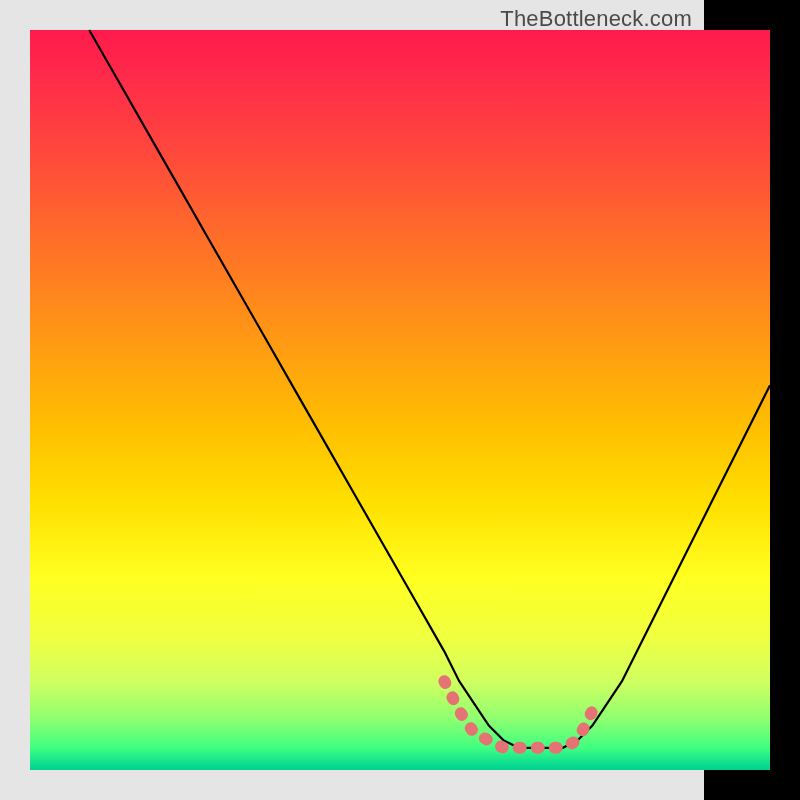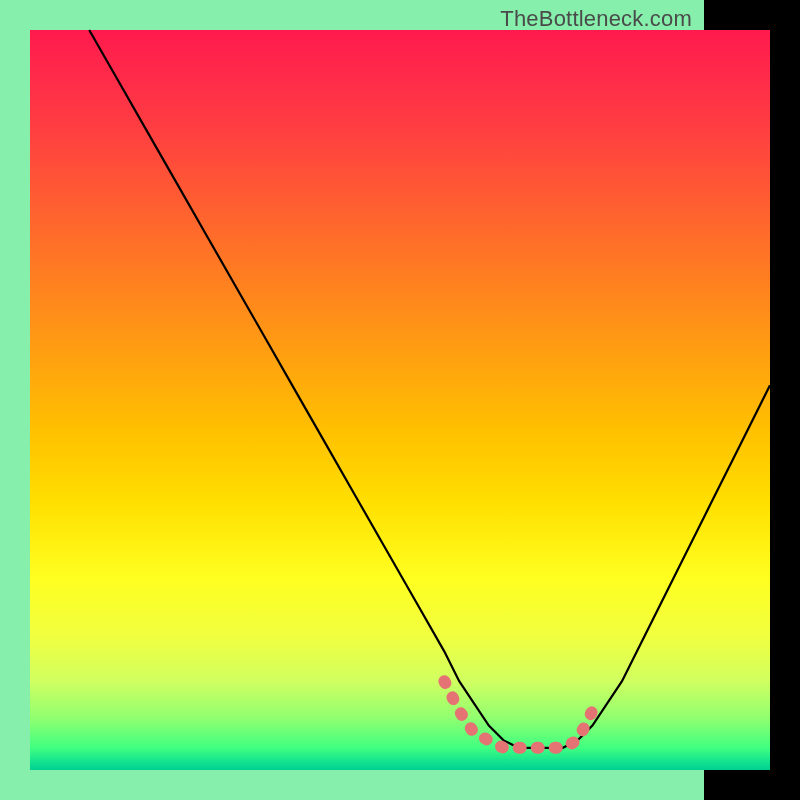--- a/index.html
+++ b/index.html
@@ -1,21 +1,21 @@
 <!DOCTYPE html>
 <html><head>
 <meta charset="utf-8">
 <style>
   * { margin: 0; padding: 0; box-sizing: border-box; }
   html, body { width: 800px; height: 800px; overflow: hidden; background: #000; }
   .frame {
     position: relative;
     width: 704px;
     height: 800px;
-    background: #86efac;
+    background: #e5e5e5;
   }
   .plot-area {
     position: absolute;
     left: 30px;
     top: 30px;
     width: 740px;
     height: 740px;
     background: linear-gradient(to bottom,
       #ff1a4d 0%,
       #ff2a4a 6%,

